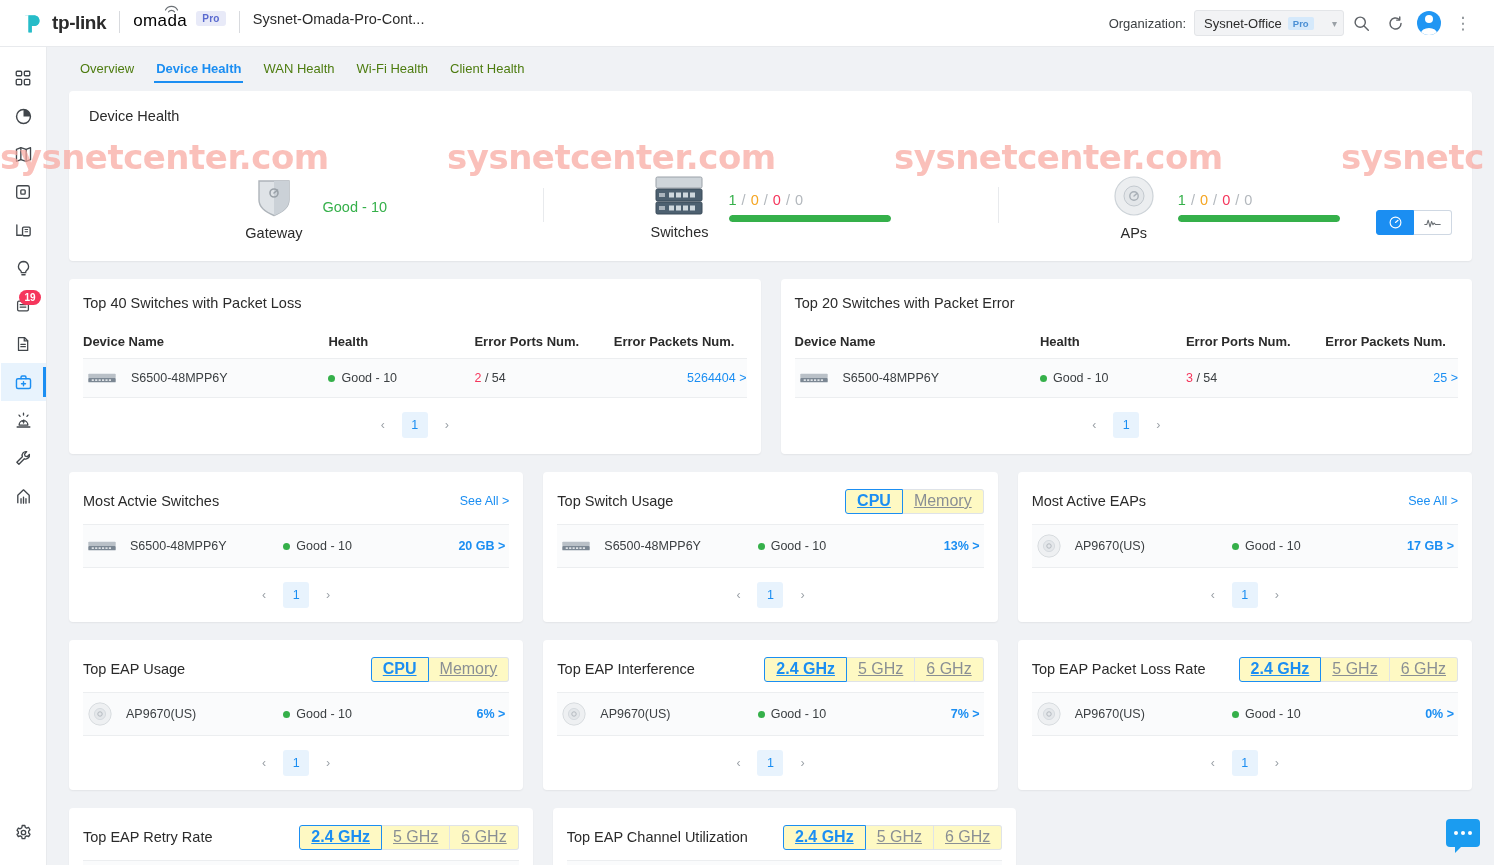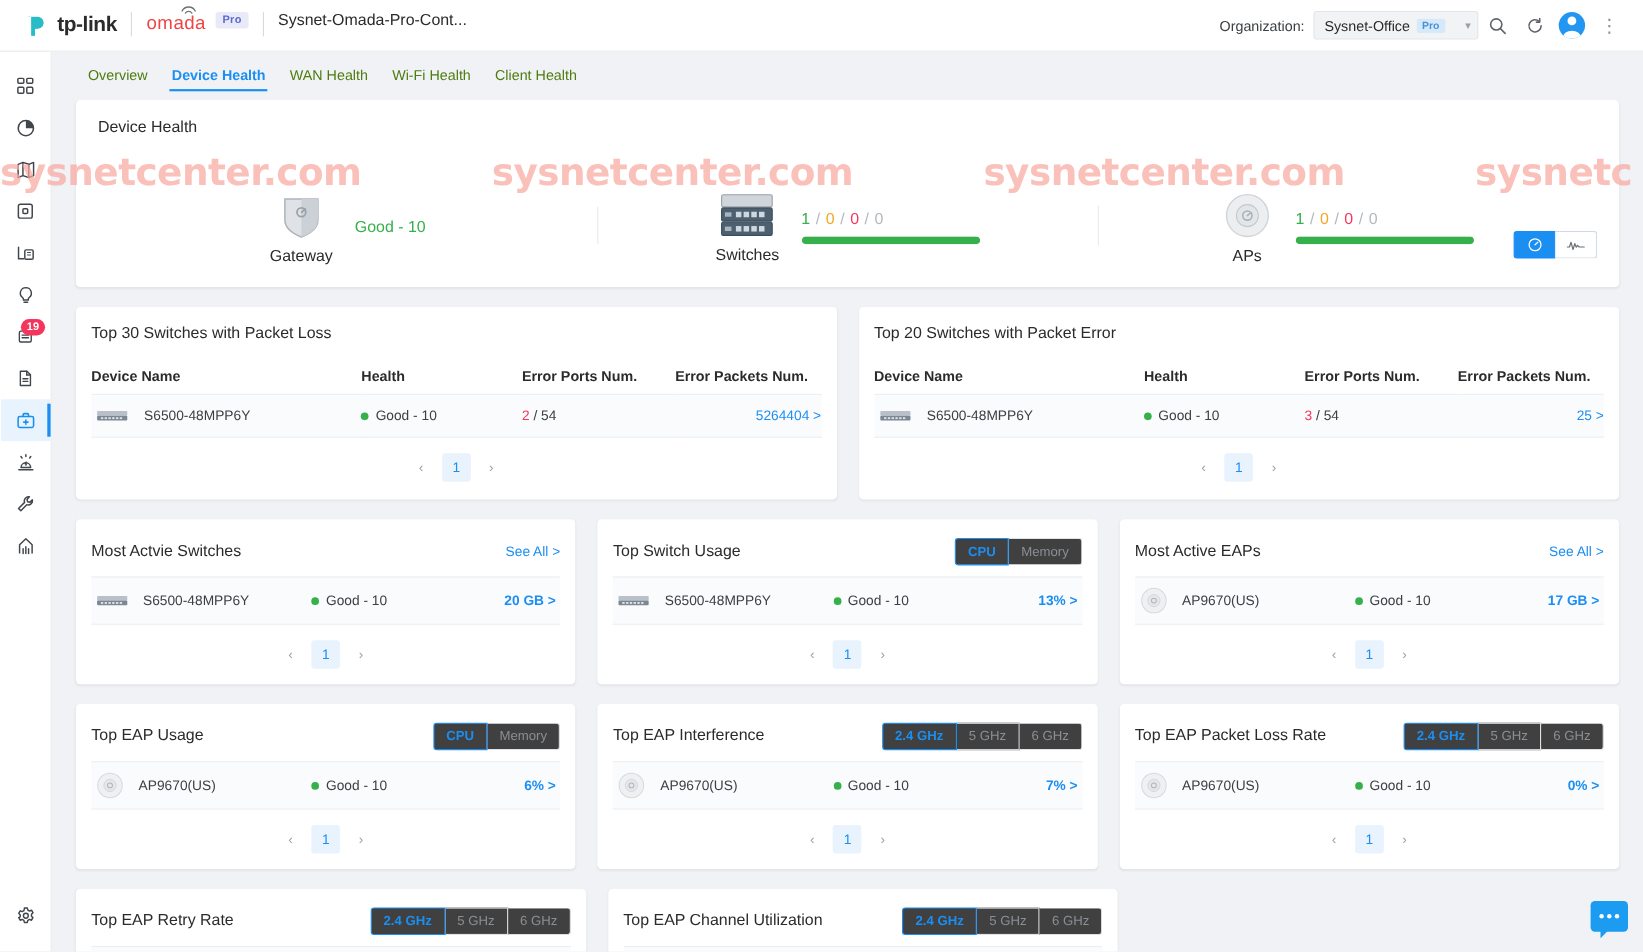--- a/index.html
+++ b/index.html
@@ -16,21 +16,21 @@
   .topbar {
     position: absolute; top: 0; left: 0; width: 1494px; height: 47px;
     background: #ffffff; display: flex; align-items: center;
     border-bottom: 1px solid #e8eaed; z-index: 40;
   }
   .brand { display: flex; align-items: flex-start; padding-left: 22px; gap: 0; }
   .tplink-logo { display: flex; align-items: center; gap: 5px; }
   .tp-mark { width: 25px; height: 25px; }
   .tp-word { font-size: 19px; font-weight: 700; color: #2b2b2b; letter-spacing: -0.4px; }
   .vsep { width: 1px; height: 22px; background: #d8dade; margin: 0 13px; }
-  .omada-word { font-size: 17px; color: #ef4444; letter-spacing: 0.4px; font-weight: 400; position: relative; }
+  .omada-word { font-size: 17px; color: #000000; letter-spacing: 0.4px; font-weight: 400; position: relative; }
   .omada-wifi { position: absolute; top: -7px; left: 31px; width: 15px; height: 9px; }
   .pro-badge {
     background: #e8eaf8; color: #5a6acf; font-size: 10px; font-weight: 700;
     padding: 2px 6px; border-radius: 3px; margin-left: 9px; letter-spacing: .3px;
   }
   .site-title { font-size: 14.5px; color: #2b2b2b; }
 
   .top-right {
     margin-left: auto; display: flex; align-items: center; padding-right: 14px; gap: 0;
   }
@@ -173,22 +173,22 @@
   }
   .pg.num { background: #e8f3fd; color: #1b8ef2; }
 
   
   .row3 { display: flex; gap: 20px; margin-bottom: 18px; }
   .mini { flex: 1; padding: 16px 14px 8px 14px; position: relative; }
   .mini-head { display: flex; align-items: center; height: 26px; margin-bottom: 10px; }
   .see-all { margin-left: auto; font-size: 12.5px; color: #1b8ef2; cursor: pointer; }
   .seg { margin-left: auto; display: flex; }
   .seg-btn {
-    height: 25px; padding: 0 11px; border: 1px solid #dfe3e8; background: #404040;
-    font-size: 12px; color: #8a8f94; display: flex; align-items: center; cursor: pointer;
+    height: 25px; padding: 0 11px; border: 1px solid #dfe3e8; background: #fef9c3;
+    font-size: 16px; color: #8a8f94; display: flex; align-items: center; cursor: pointer; text-decoration: underline;
   }
   .seg-btn + .seg-btn { border-left: none; }
   .seg-btn:first-child { border-radius: 3px 0 0 3px; }
   .seg-btn:last-child { border-radius: 0 3px 3px 0; }
   .seg-btn.active { color: #1b8ef2; border-color: #1b8ef2; font-weight: 700; z-index: 2; }
   .mini-row {
     display: flex; align-items: center; background: #fafbfc; height: 44px;
     border-top: 1px solid #eceef0; border-bottom: 1px solid #eceef0; font-size: 12.5px;
   }
   .mr-dev { display: flex; align-items: center; gap: 13px; width: 47%; padding-left: 4px; }
@@ -445,21 +445,21 @@
             <div class="hc-bar">
               <div class="hc-bar-fill" style="width:100%"></div>
             </div>
           </div>
         </div>
       </div>
     </div>
 
     <div class="row2">
       <div class="card tbl-card">
-        <div class="card-title">Top 30 Switches with Packet Loss</div>
+        <div class="card-title">Top 40 Switches with Packet Loss</div>
         <table class="t">
           <thead>
             <tr>
               <th style="width:37%">Device Name</th>
               <th style="width:22%">Health</th>
               <th style="width:21%">Error Ports Num.</th>
               <th class="r">Error Packets Num.</th>
             </tr>
           </thead>
           <tbody>

